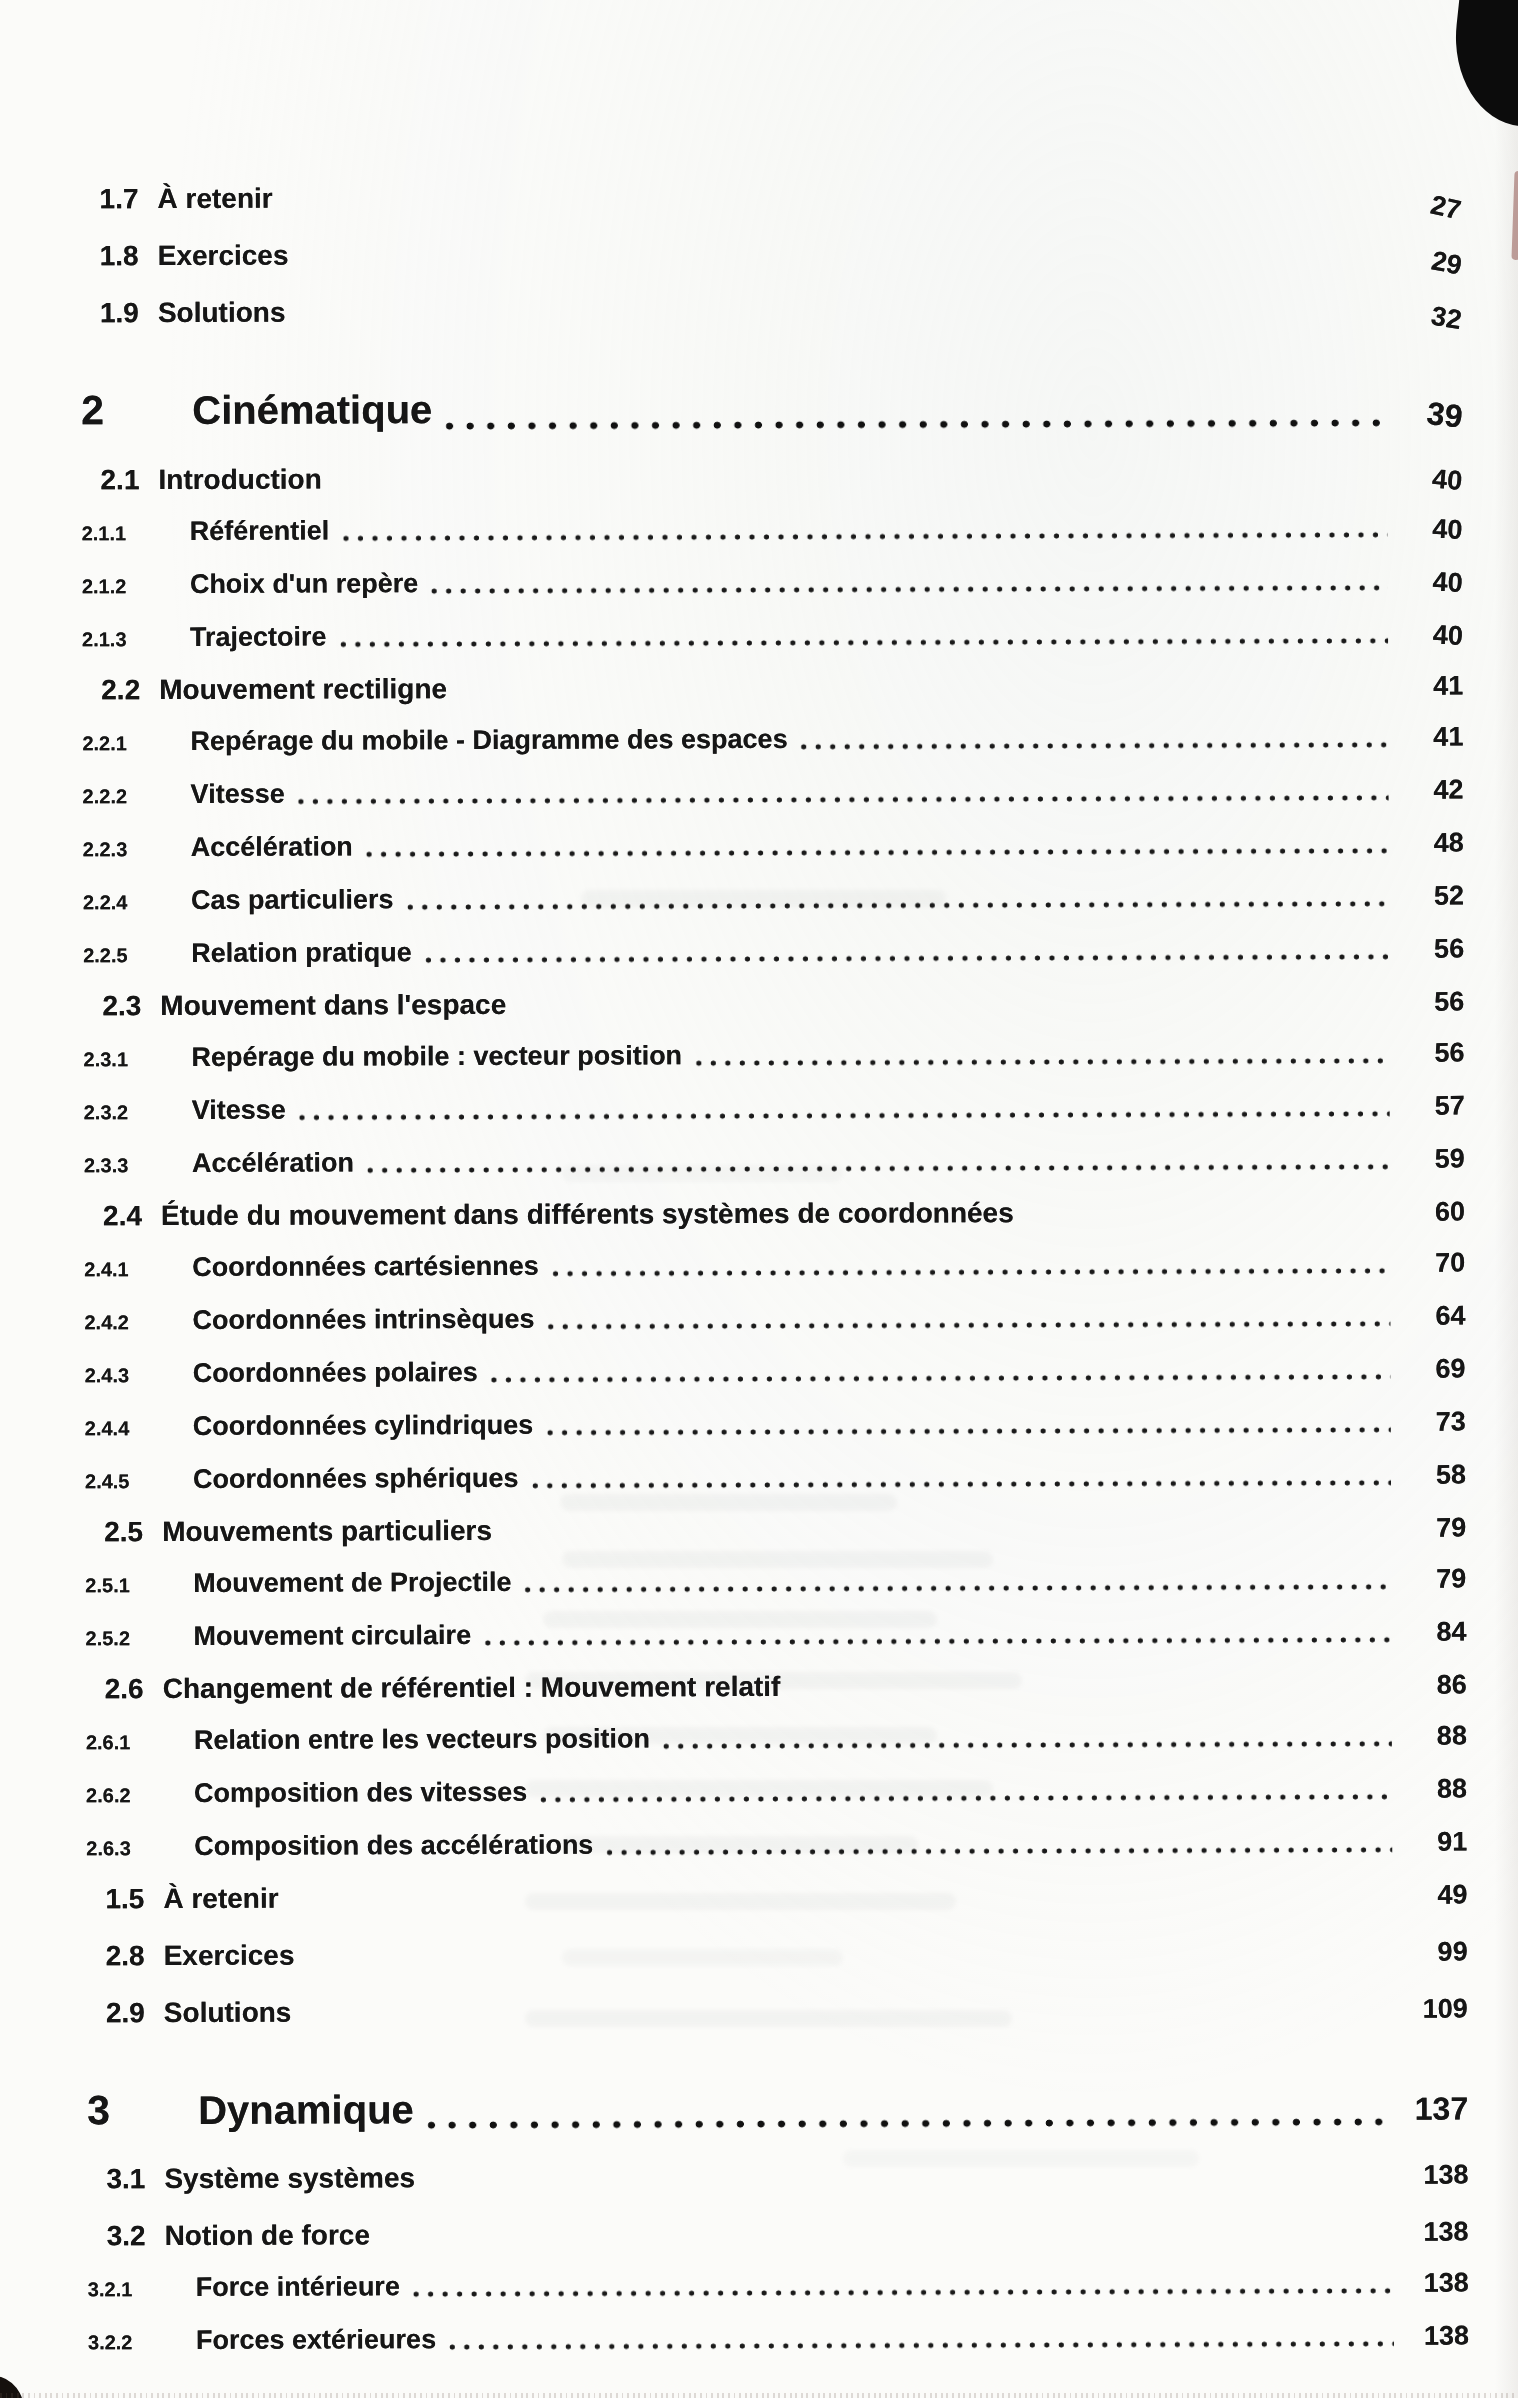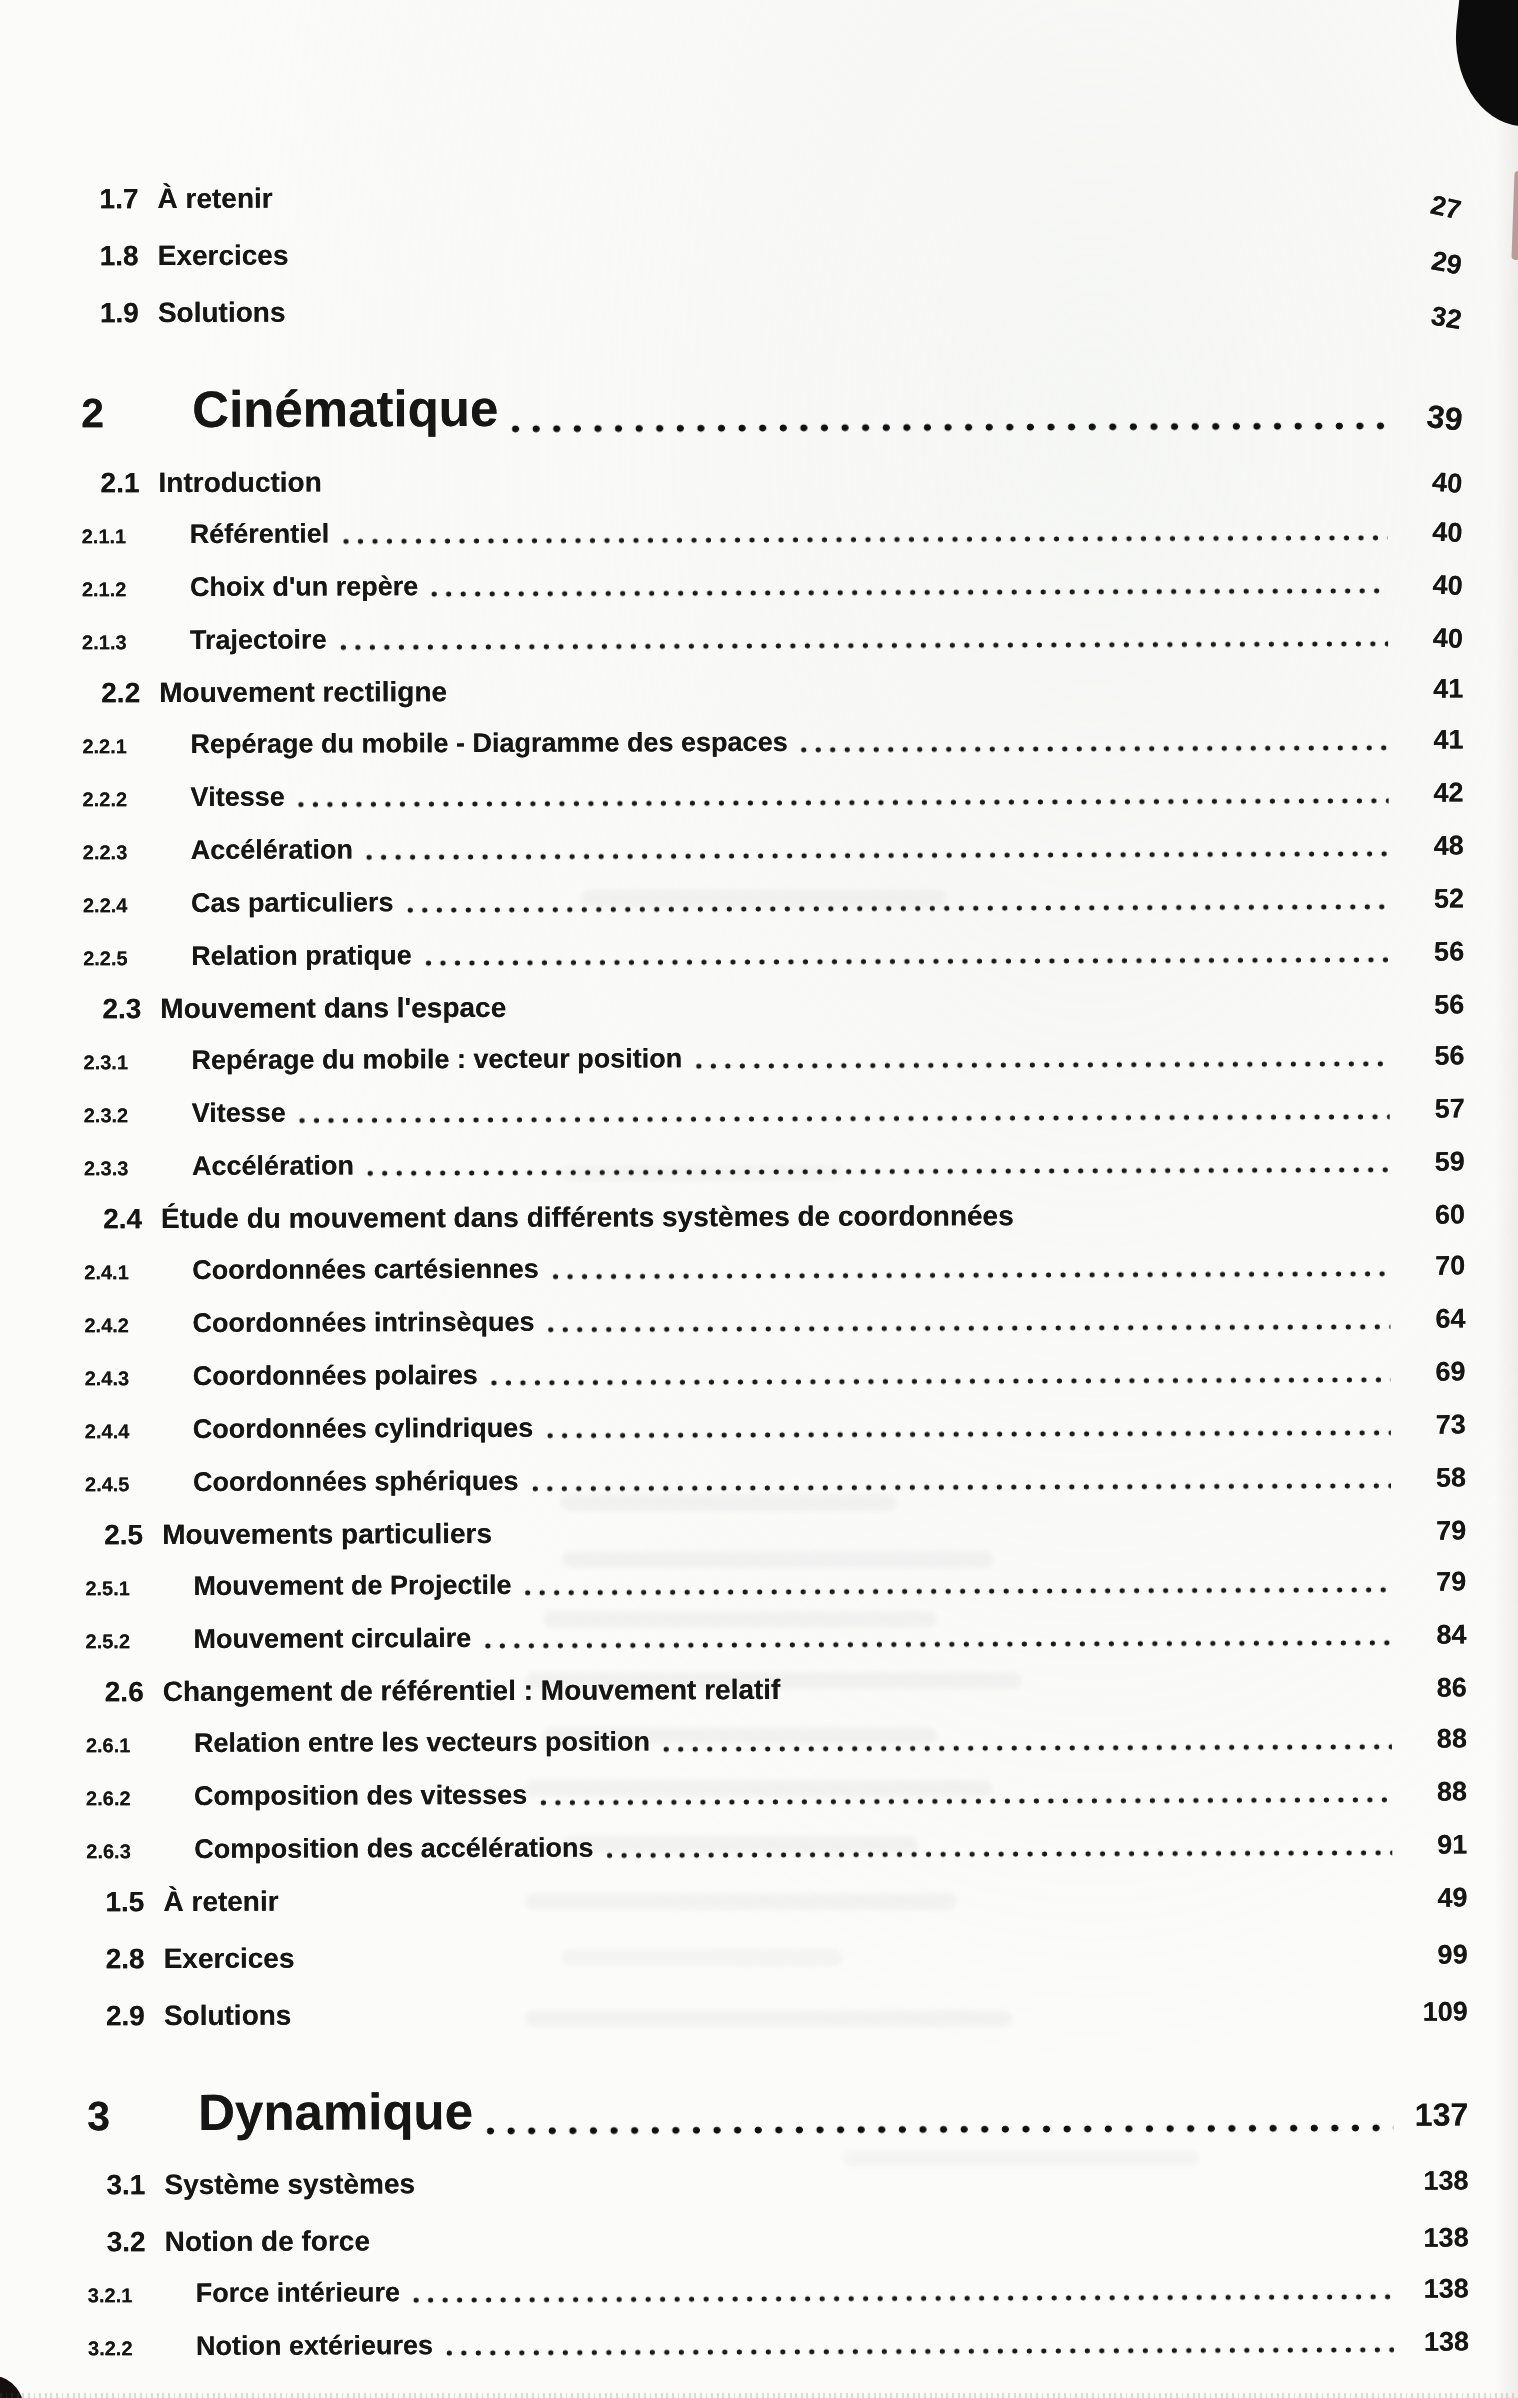--- a/index.html
+++ b/index.html
@@ -53,21 +53,21 @@
   .num{flex:0 0 auto;font-size:20px;}
   .title{font-size:27px;flex:0 0 auto;}
   .page{font-size:27px;min-width:60px;text-align:right;flex:0 0 auto;display:inline-block;}
 
   .subsection .num{width:108px;}
   .section .num{width:77px;font-size:28px;text-align:center;}
   .section .title{font-size:28px;}
 
   .chapter{line-height:60px;margin-top:51px;margin-bottom:20.6px;}
   .chapter .num{width:111px;font-size:41px;}
-  .chapter .title{font-size:51px;}
+  .chapter .title{font-size:40px;}
   .chapter .page{font-size:32px;}
 
   
   .leader{flex:1 1 auto;height:8.4px;align-self:flex-end;margin:0 15px 5.6px 13px;}
   .leader.on{
     background-image:radial-gradient(circle at 3.3px 4.2px,#1a1a1a 2.3px,rgba(0,0,0,0) 3px);
     background-repeat:repeat-x;background-size:14.5px 8.4px;}
   .chapter .leader.on{height:10.3px;margin-bottom:11.2px;
     background-image:radial-gradient(circle at 4.2px 5.2px,#111 3.2px,rgba(0,0,0,0) 3.9px);
     background-size:20.6px 10.3px;}
@@ -331,19 +331,19 @@
     <span class="page">138</span>
   </div>
       <div class="row subsection">
     <span class="num">3.2.1</span>
     <span class="title">Force intérieure</span>
     <span class="leader on"></span>
     <span class="page">138</span>
   </div>
       <div class="row subsection">
     <span class="num">3.2.2</span>
-    <span class="title">Notion extérieures</span>
+    <span class="title">Forces extérieures</span>
     <span class="leader on"></span>
     <span class="page">138</span>
   </div>
     </div>
 </main>
 
 
 </body></html>

